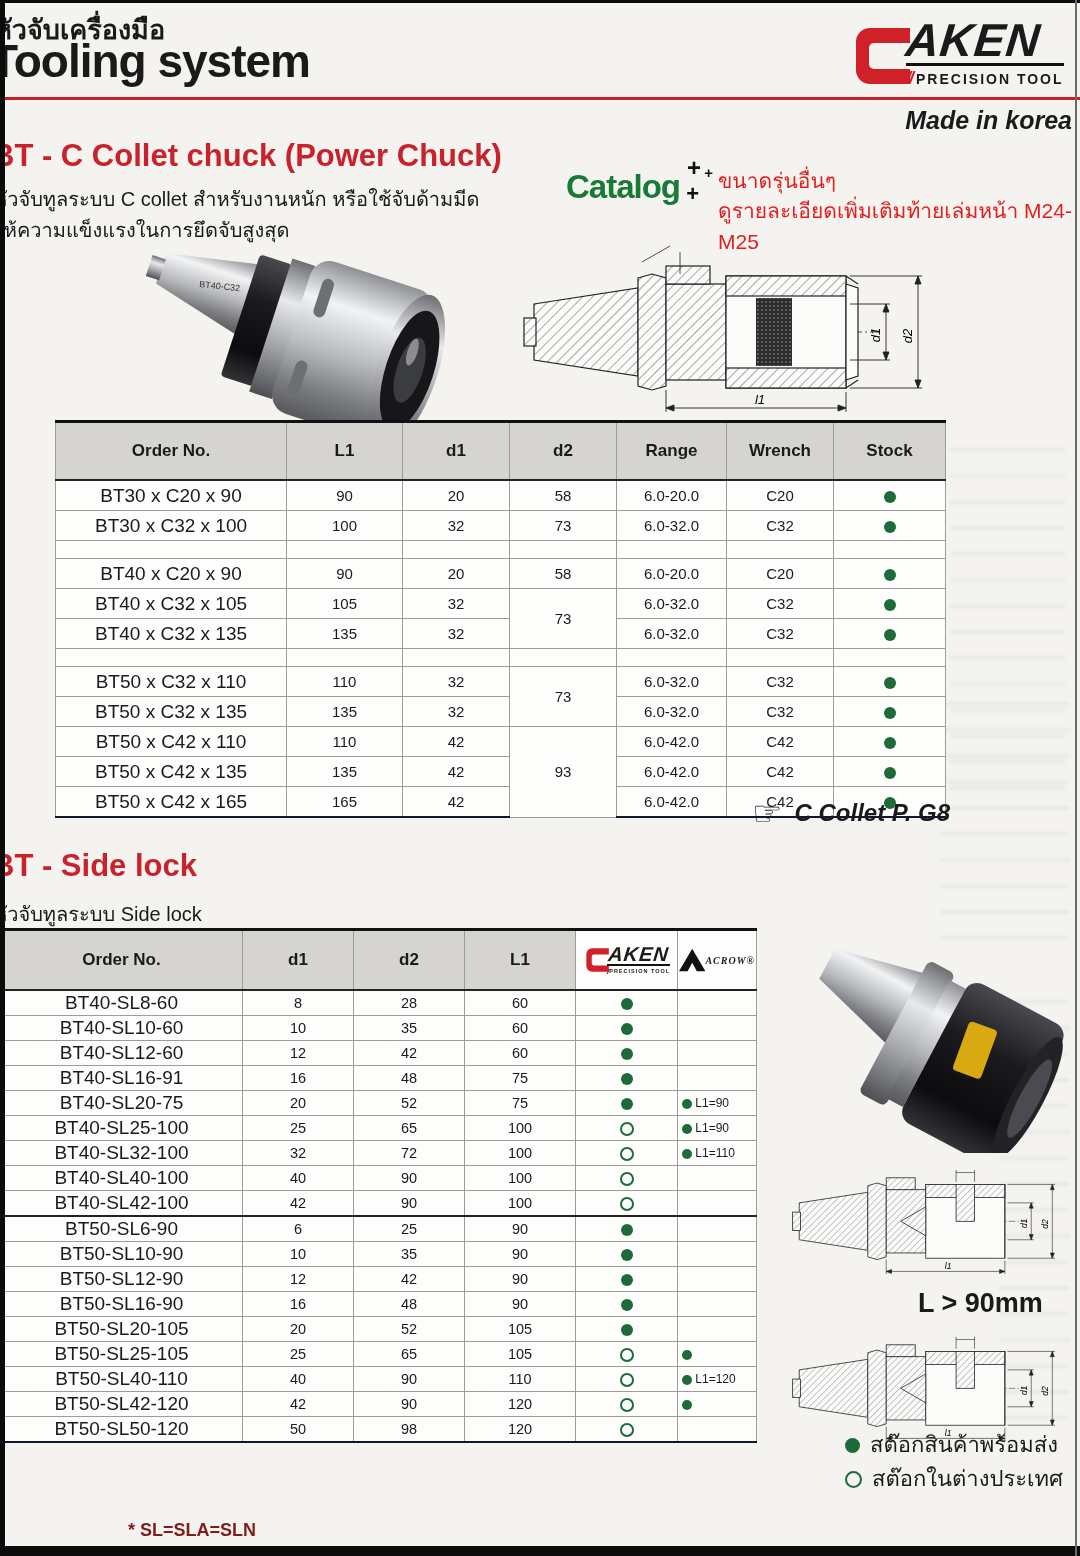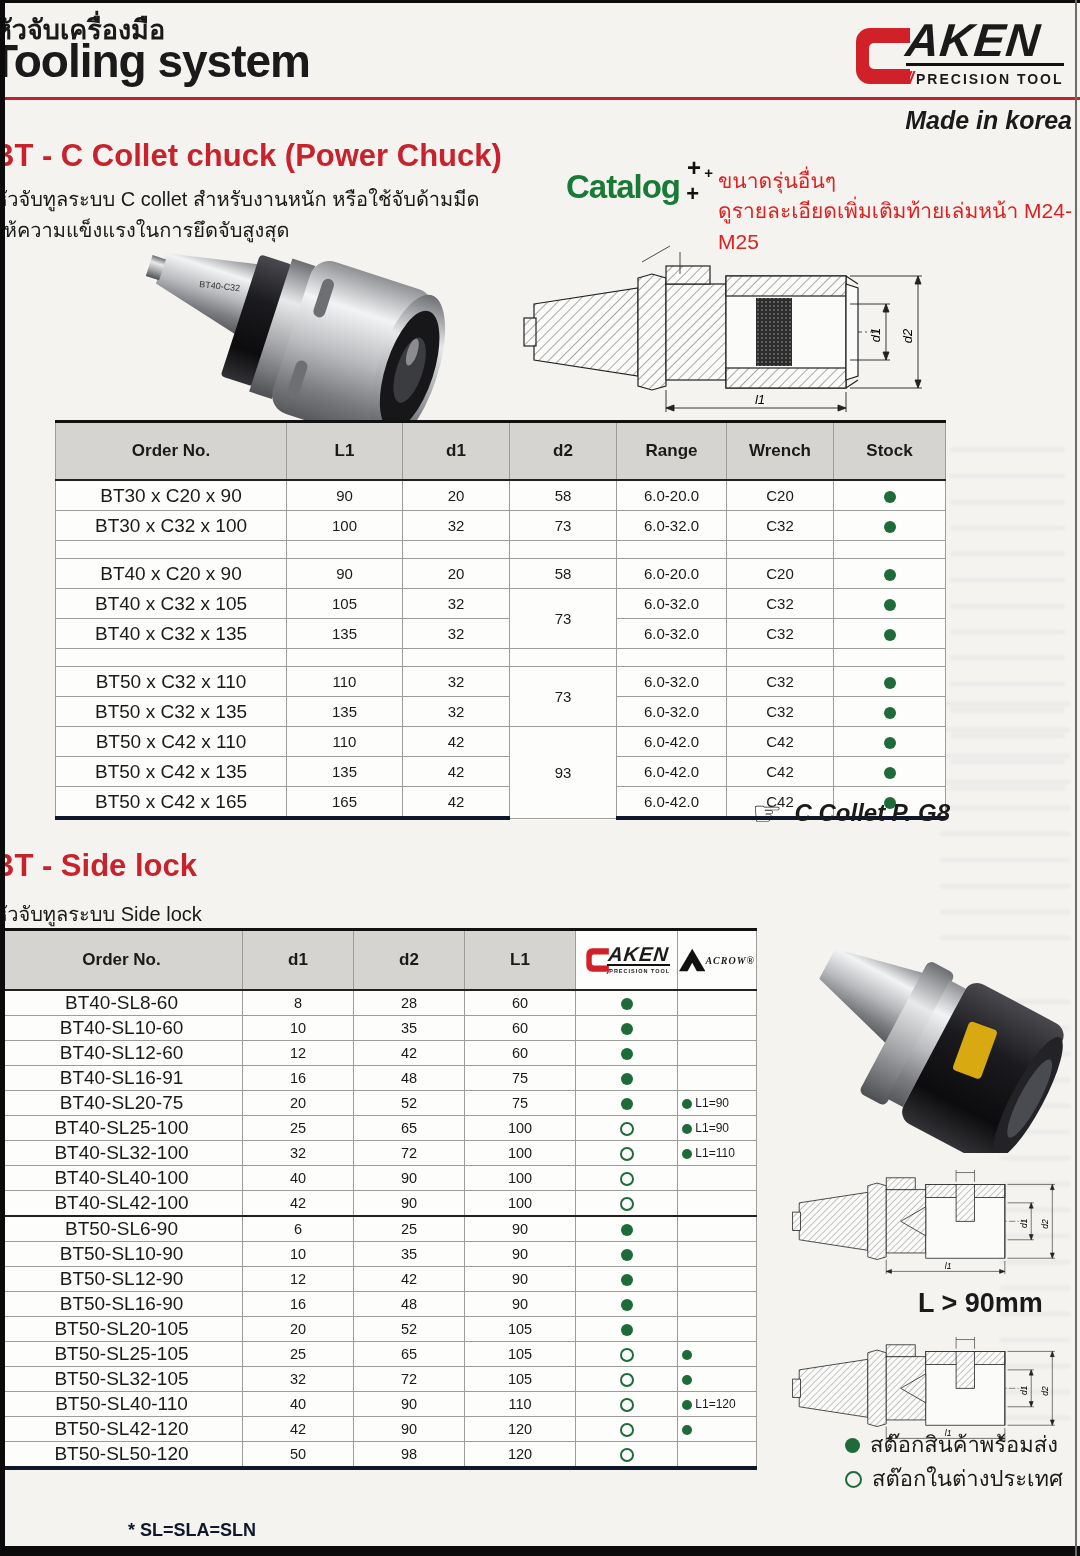--- a/index.html
+++ b/index.html
@@ -61,36 +61,36 @@
   .t1 { position:absolute; left:55px; top:420px; width:890px; }
   .t2 { position:absolute; left:0px; top:928px; width:756px; }
   th, td { border:1px solid #9c9c9a; text-align:center; vertical-align:middle; overflow:hidden; }
   thead th { background:#d5d4d1; font-weight:bold; font-size:17px; border-top:3px solid #111; border-bottom:2px solid #222; }
   .t1 thead th { height:54px; }
   .t2 thead th { height:56px; }
   .t1 td { height:27px; font-size:15px; }
   .t2 td { height:22px; font-size:14.5px; }
   td.order-cell { font-weight:normal; font-size:19px; }
   .t1 tr.spacer-row td { height:15px; }
-  .t1 tbody tr:last-child td, .t2 tbody tr:last-child td { border-bottom:4px solid #0f172a; }
+  .t1 tbody tr:last-child td, .t2 tbody tr:last-child td { border-bottom:2px solid #0f172a; }
   .t2 tr.group-sep td { border-top:2px solid #222; }
   td.note-cell { text-align:left; padding-left:4px; font-size:12px; white-space:nowrap; }
 
   .dot { display:inline-block; width:12px; height:12px; border-radius:50%; background:#1d6b38; vertical-align:middle; }
   .dot.open { background:transparent; border:2px solid #1d6b38; width:10px; height:10px; }
   .dot.small { width:10px; height:10px; }
 
   
   .pointer-note { position:absolute; left:752px; top:796px; font-size:24px; font-weight:bold; font-style:italic; display:flex; align-items:center; gap:12px; }
   .hand-icon { font-size:34px; font-weight:normal; font-style:normal; line-height:1; }
 
   
   .sec2-heading { position:absolute; left:-8px; top:848px; font-size:31px; font-weight:bold; color:#c8232c; }
   .sec2-desc { position:absolute; left:-6px; top:898px; font-size:20px; }
-  .footnote2 { position:absolute; left:128px; top:1520px; font-size:18px; font-weight:bold; color:#0f172a; }
+  .footnote2 { position:absolute; left:128px; top:1520px; font-size:18px; font-weight:bold; color:#7f1d1d; }
 
   .legend { position:absolute; left:845px; top:1428px; font-size:22px; line-height:1.55; }
   .legend-item { display:flex; align-items:center; gap:10px; }
   .legend .dot { width:15px; height:15px; }
   .legend .dot.open { width:13px; height:13px; }
 
   .acrow-logo { display:flex; flex-direction:row; align-items:center; line-height:1; }
   .acrow-text { font-family:"Liberation Serif", serif; font-style:italic; font-weight:bold; font-size:10px; letter-spacing:1px; margin-top:2px; }
 </style>
 </head>
@@ -527,28 +527,20 @@
         </tr>
         <tr>
           <td class="order-cell">BT50-SL25-105</td>
           <td>25</td>
           <td>65</td>
           <td>105</td>
           <td><span class="dot open"></span></td>
           <td class="note-cell"><span class="dot small"></span></td>
         </tr>
         <tr>
-          <td class="order-cell">BT50-SL32-105</td>
-          <td>32</td>
-          <td>72</td>
-          <td>105</td>
-          <td><span class="dot open"></span></td>
-          <td class="note-cell"><span class="dot small"></span></td>
-        </tr>
-        <tr>
           <td class="order-cell">BT50-SL40-110</td>
           <td>40</td>
           <td>90</td>
           <td>110</td>
           <td><span class="dot open"></span></td>
           <td class="note-cell"><span class="dot small"></span>&nbsp;L1=120</td>
         </tr>
         <tr>
           <td class="order-cell">BT50-SL42-120</td>
           <td>42</td>

